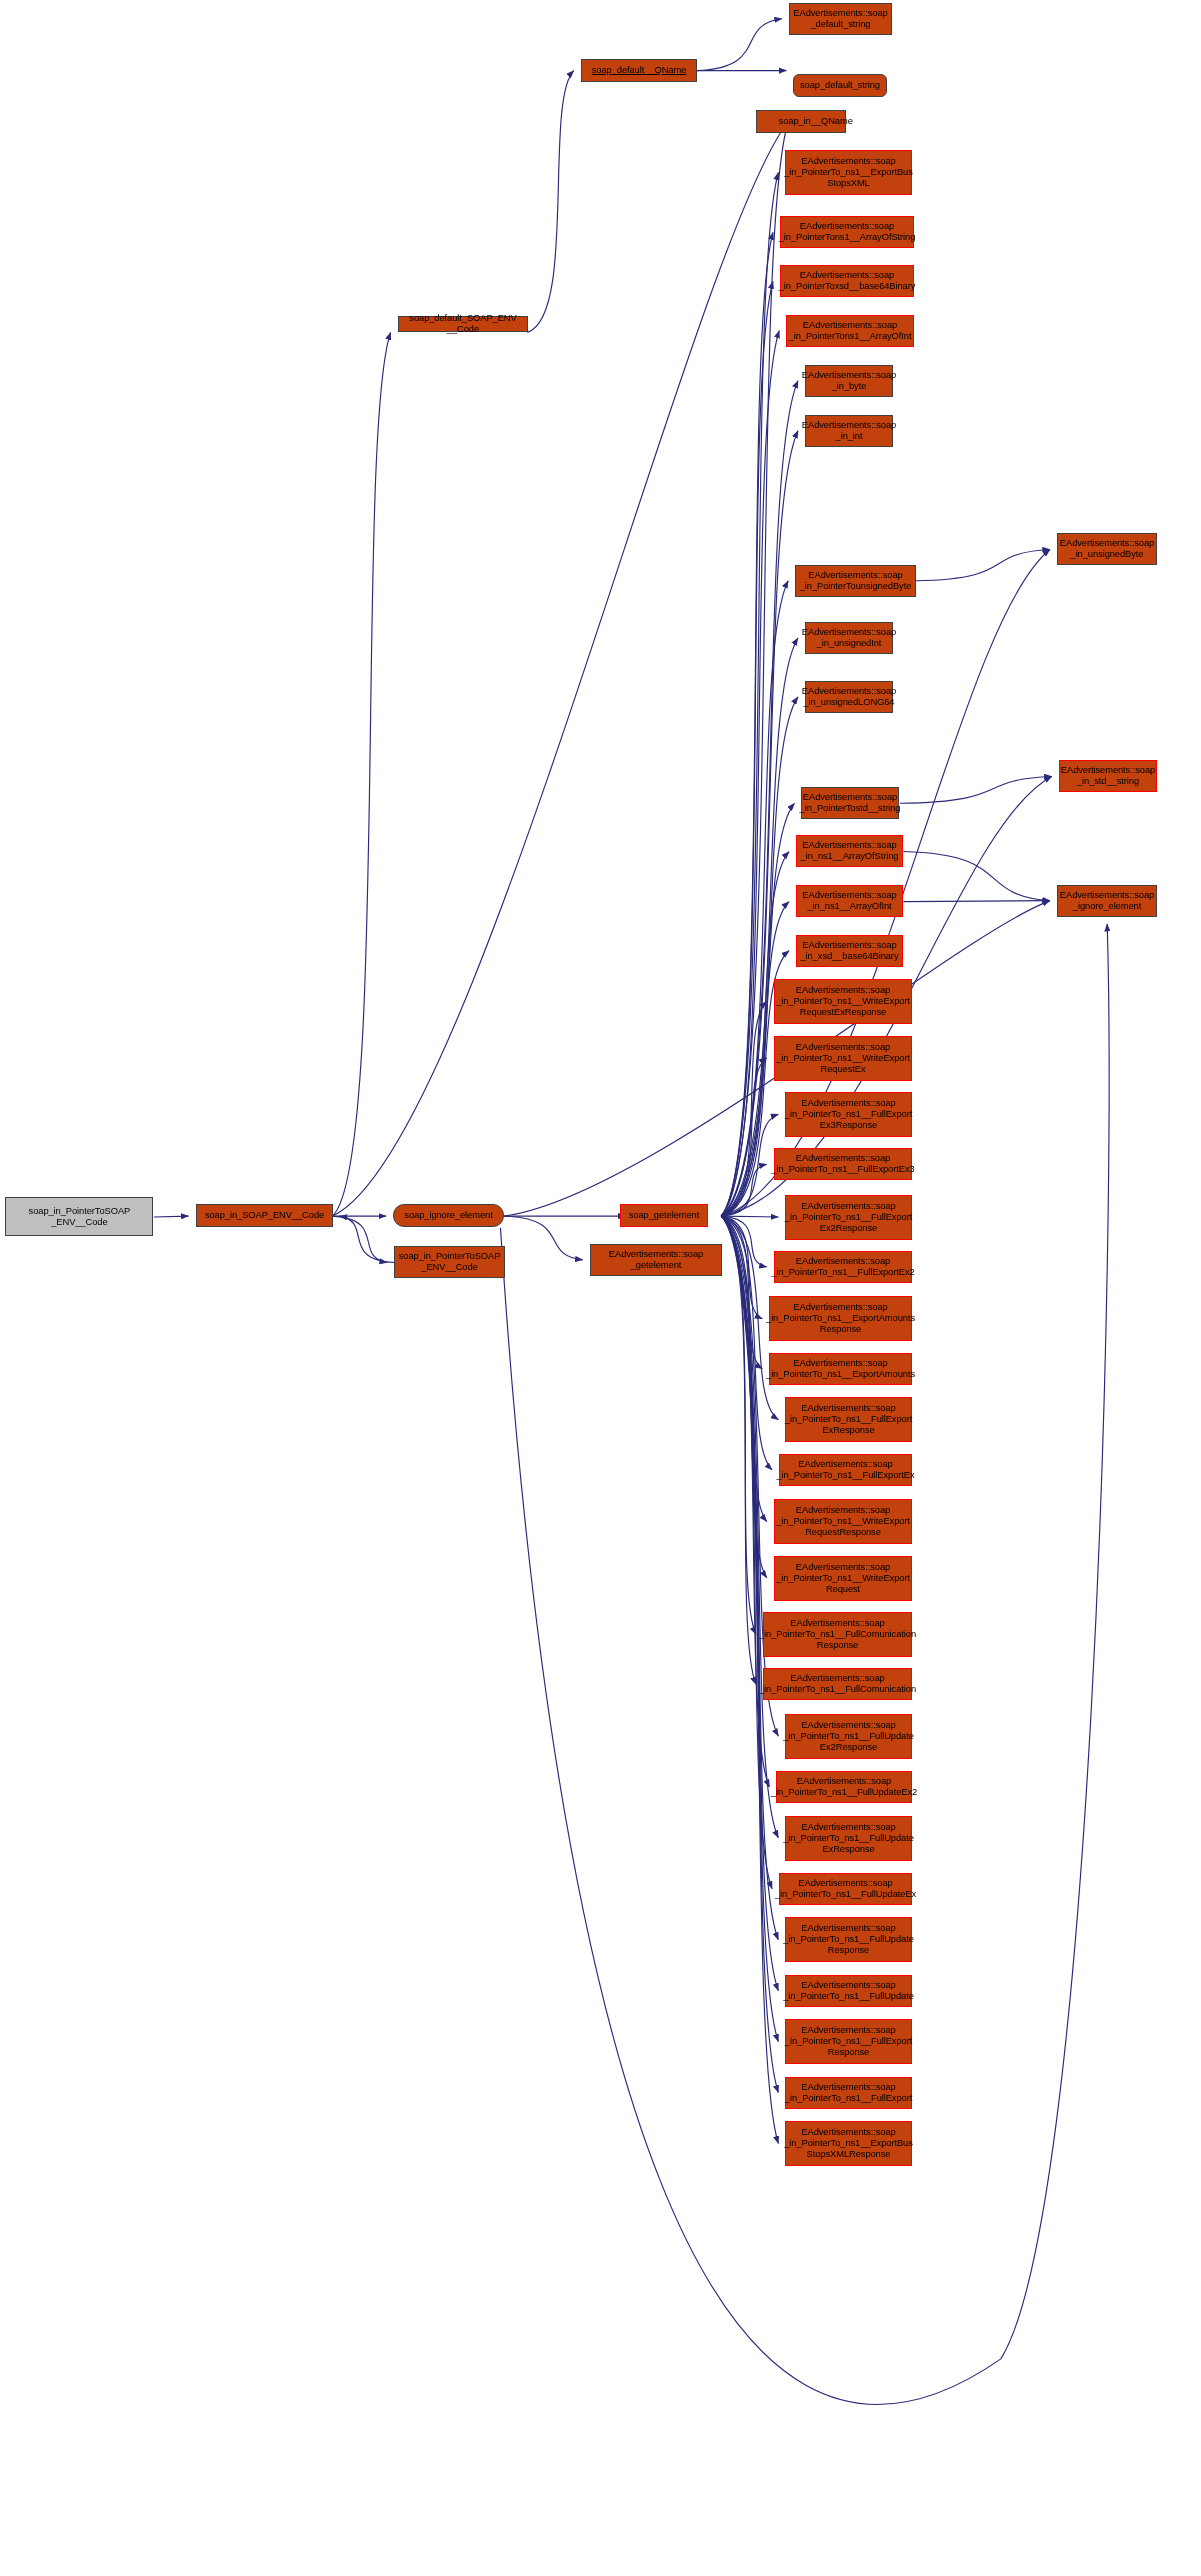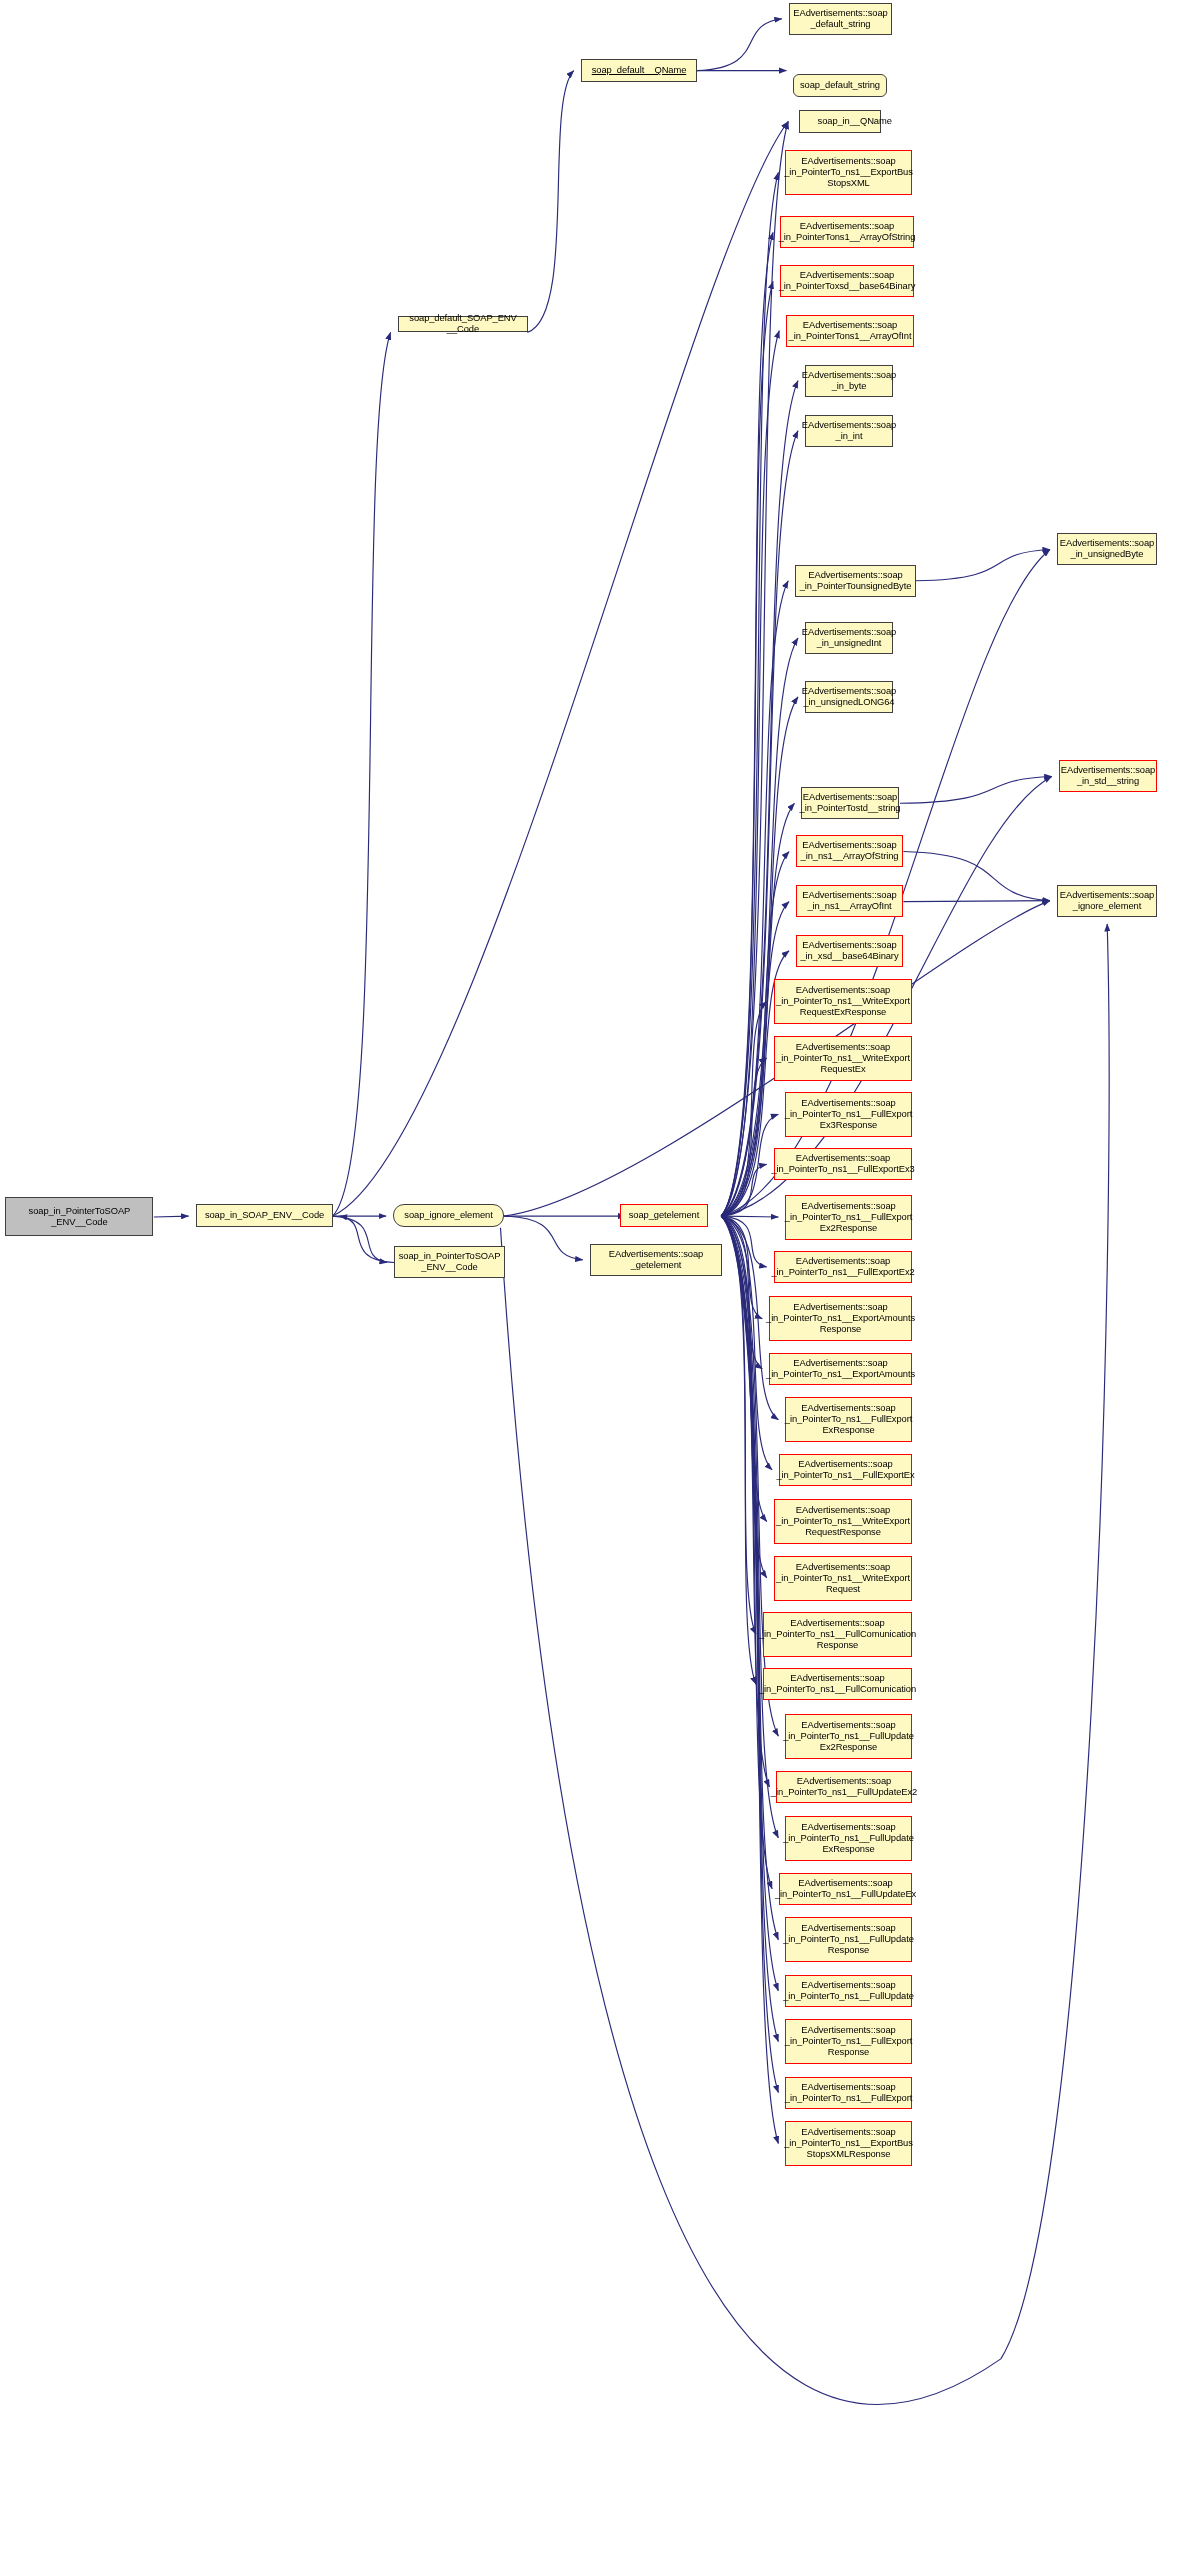--- a/index.html
+++ b/index.html
@@ -9,21 +9,21 @@
   .node{
     position:absolute;
     box-sizing:border-box;
     display:flex;
     align-items:center;
     justify-content:center;
     text-align:center;
     line-height:1.16;
     font-size:9.4px;
     color:#000000;
-    background:#fef9c3;
+    background:#c2410c;
     border:0.9px solid #404040;
     white-space:pre-line;
     padding:0.9px 2.7px;
     letter-spacing:-0.1px;
   }
   .node.red{border-color:#ff0000;}
   .node.gray{background:#bfbfbf;border-color:#404040;}
 </style>
 </head>
 <body>
@@ -104,21 +104,21 @@
 _ENV__Code</div>
       <div class="node red" style="left: 620px; top: 1204px; width: 88px; height: 23px;">soap_getelement</div>
       <div class="node" style="left: 590px; top: 1244px; width: 132px; height: 32px;">EAdvertisements::soap
 _getelement</div>
       <div class="node" style="left: 581px; top: 59px; width: 116px; height: 23px; text-decoration: underline;">soap_default__QName</div>
       <div class="node" style="left: 789px; top: 2.7px; width: 103px; height: 32px;">EAdvertisements::soap
 _default_string</div>
       <div class="node" style="left: 793px; top: 74px; width: 94px; height: 23px; border-radius: 6px;">soap_default_string</div>
       <div class="node" style="left: 398px; top: 316px; width: 130px; height: 16px;">soap_default_SOAP_ENV
 __Code</div>
-      <div class="node" style="left: 799px; top: 110px; width: 82px; height: 23px; padding-left: 32px;">soap_in__QName</div>
+      <div class="node" style="left: 756px; top: 110px; width: 90px; height: 23px; padding-left: 32px;">soap_in__QName</div>
       <div class="node red" style="left: 785px; top: 150px; width: 127px; height: 45px;">EAdvertisements::soap
 _in_PointerTo_ns1__ExportBus
 StopsXML</div>
       <div class="node red" style="left: 780px; top: 216px; width: 134px; height: 32px;">EAdvertisements::soap
 _in_PointerTons1__ArrayOfString</div>
       <div class="node red" style="left: 780px; top: 265px; width: 134px; height: 32px;">EAdvertisements::soap
 _in_PointerToxsd__base64Binary</div>
       <div class="node red" style="left: 786px; top: 315px; width: 128px; height: 32px;">EAdvertisements::soap
 _in_PointerTons1__ArrayOfInt</div>
       <div class="node" style="left: 805px; top: 365px; width: 88px; height: 32px;">EAdvertisements::soap

